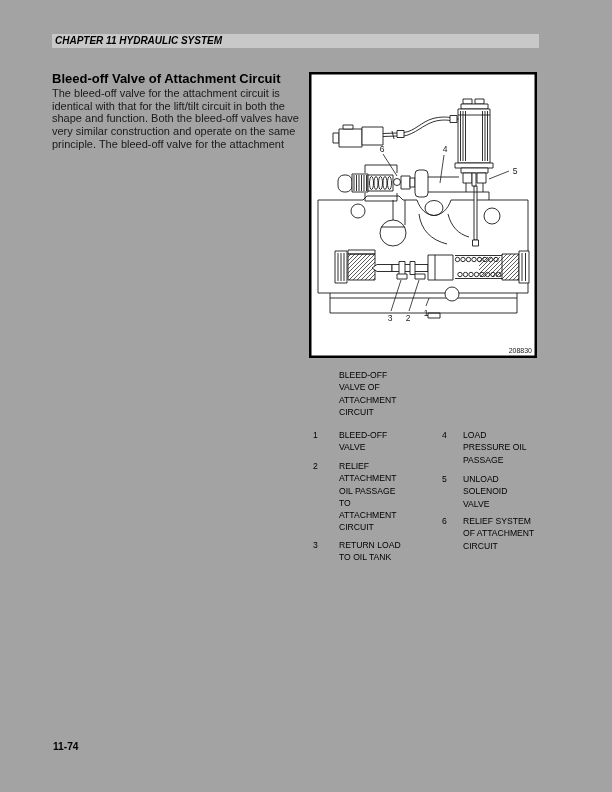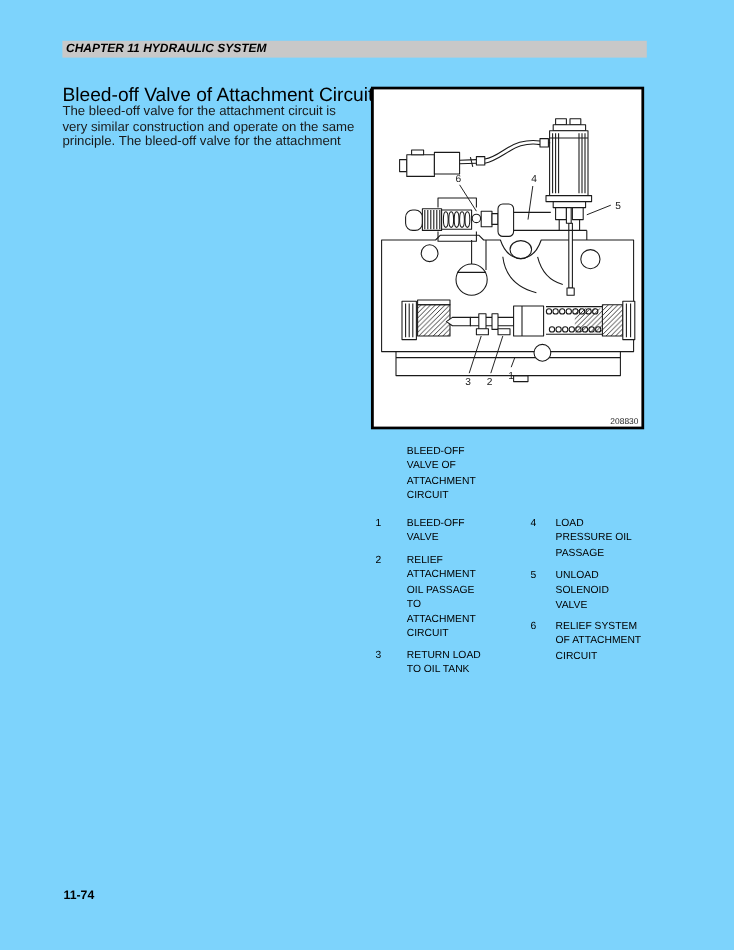--- a/index.html
+++ b/index.html
@@ -1,43 +1,43 @@
 <!DOCTYPE html>
 <html><head>
 <meta charset="utf-8">
 <style>
   * { margin: 0; padding: 0; box-sizing: border-box; }
   html, body { background: #ffffff; }
   .page {
     position: relative;
     width: 612px;
     height: 792px;
-    background: #7dd3fc;
+    background: #a3a3a3;
     font-family: "Liberation Sans", sans-serif;
     color: #111111;
     overflow: hidden;
   }
   .chapter-bar {
     position: absolute;
     left: 52px; top: 34px;
     width: 487px; height: 14px;
     background: #c8c8c8;
     font-size: 10px;
     font-weight: bold;
     font-style: italic;
     line-height: 14px;
     padding-left: 3px;
     color: #000;
     white-space: nowrap;
   }
   .section-heading {
     position: absolute;
     left: 52px; top: 71px;
-    font-size: 16px;
-    font-weight: normal;
+    font-size: 13px;
+    font-weight: bold;
     color: #000;
     white-space: nowrap;
   }
   .intro {
     position: absolute;
     left: 52px; top: 87px;
     width: 252px;
     font-size: 11px;
     line-height: 12.7px;
     color: #1a1a1a;
@@ -93,20 +93,22 @@
 <div class="page">
 
   <div class="chapter-bar">
     <span>CHAPTER 11 HYDRAULIC SYSTEM</span>
   </div>
 
   <div class="section-heading">Bleed-off Valve of Attachment Circuit</div>
 
   <div class="intro">
     <div>The bleed-off valve for the attachment circuit is</div>
+    <div>identical with that for the lift/tilt circuit in both the</div>
+    <div>shape and function. Both the bleed-off valves have</div>
     <div>very similar construction and operate on the same</div>
     <div>principle. The bleed-off valve for the attachment</div>
   </div>
 
   <div class="figure-frame">
     <svg width="228" height="286" viewBox="0 0 228 286">
       <defs>
         <pattern id="hatch" width="4" height="4" patternUnits="userSpaceOnUse">
           <path d="M0,4 L4,0" stroke="#1a1a1a" stroke-width="0.7"></path>
         </pattern>

